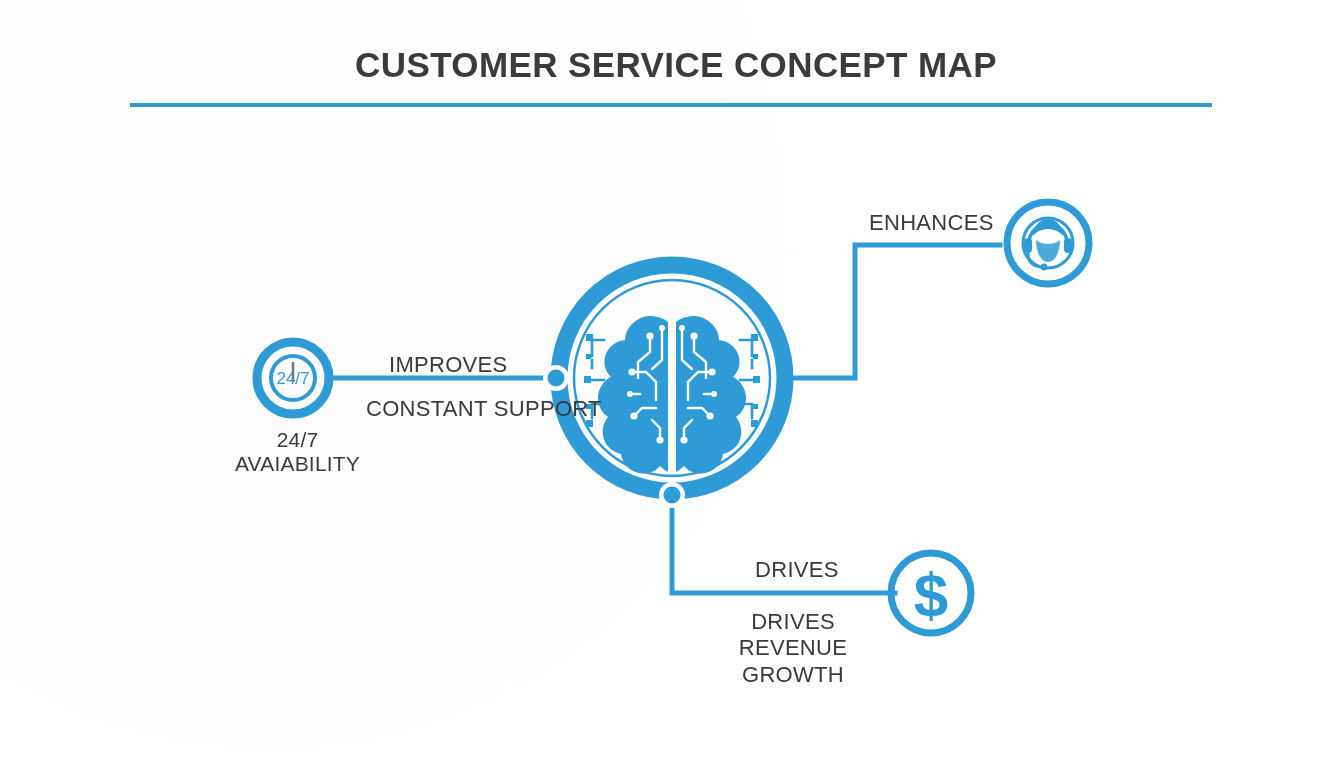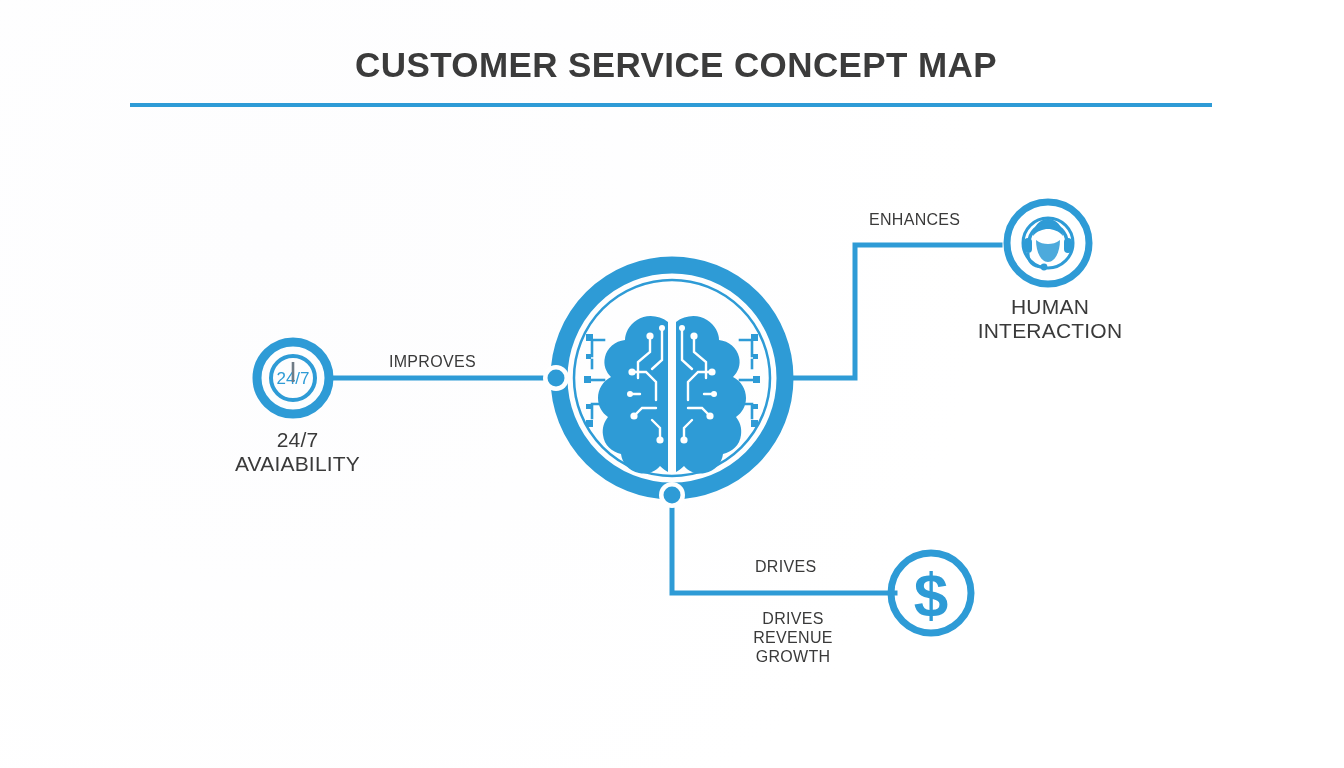--- a/index.html
+++ b/index.html
@@ -66,21 +66,21 @@
     white-space: pre-line;
   }
   #caption-availability { left: 175px; top: 428px; width: 245px; }
   #caption-human        { left: 930px; top: 295px; width: 240px; }
   #caption-leads        { left: 830px; top: 640px; width: 205px; }
 
   
   .edge-label {
     position: absolute;
     color: #3a3a3a;
-    font-size: 16px;
+    font-size: 22px;
     line-height: 1.2;
     letter-spacing: 0.3px;
     white-space: pre-line;
   }
   #edge-improves          { left: 389px; top: 352px; }
   #edge-constant-support  { left: 366px; top: 396px; }
   #edge-enhances          { left: 869px; top: 210px; }
   #edge-empathy           { left: 790px; top: 258px; }
   #edge-drives-top        { left: 755px; top: 557px; }
   #edge-drives-revenue    { left: 714px; top: 609px; text-align: center; width: 158px; }
@@ -252,26 +252,25 @@
 
     <g>
       <circle cx="931" cy="593" r="40" fill="none" stroke="#2E9BD6" stroke-width="7"></circle>
       <text x="931" y="616" text-anchor="middle" font-family="'Liberation Sans', sans-serif" font-size="62" font-weight="bold" fill="#2E9BD6">$</text>
     </g>
   </svg>
 
   <div class="node-caption" id="caption-availability">24/7
 AVAIABILITY</div>
 
-  <div class="node-caption" id="caption-human">HUMAN
-INTERACTION</div>
 
 
   <div class="edge-label" id="edge-improves">IMPROVES</div>
 
+  <div class="edge-label" id="edge-constant-support">CONSTANT SUPPORT</div>
 
   <div class="edge-label" id="edge-enhances">ENHANCES</div>
 
 
   <div class="edge-label" id="edge-drives-top">DRIVES</div>
 
   <div class="edge-label" id="edge-drives-revenue">DRIVES
 REVENUE GROWTH</div>
 
 </div>

